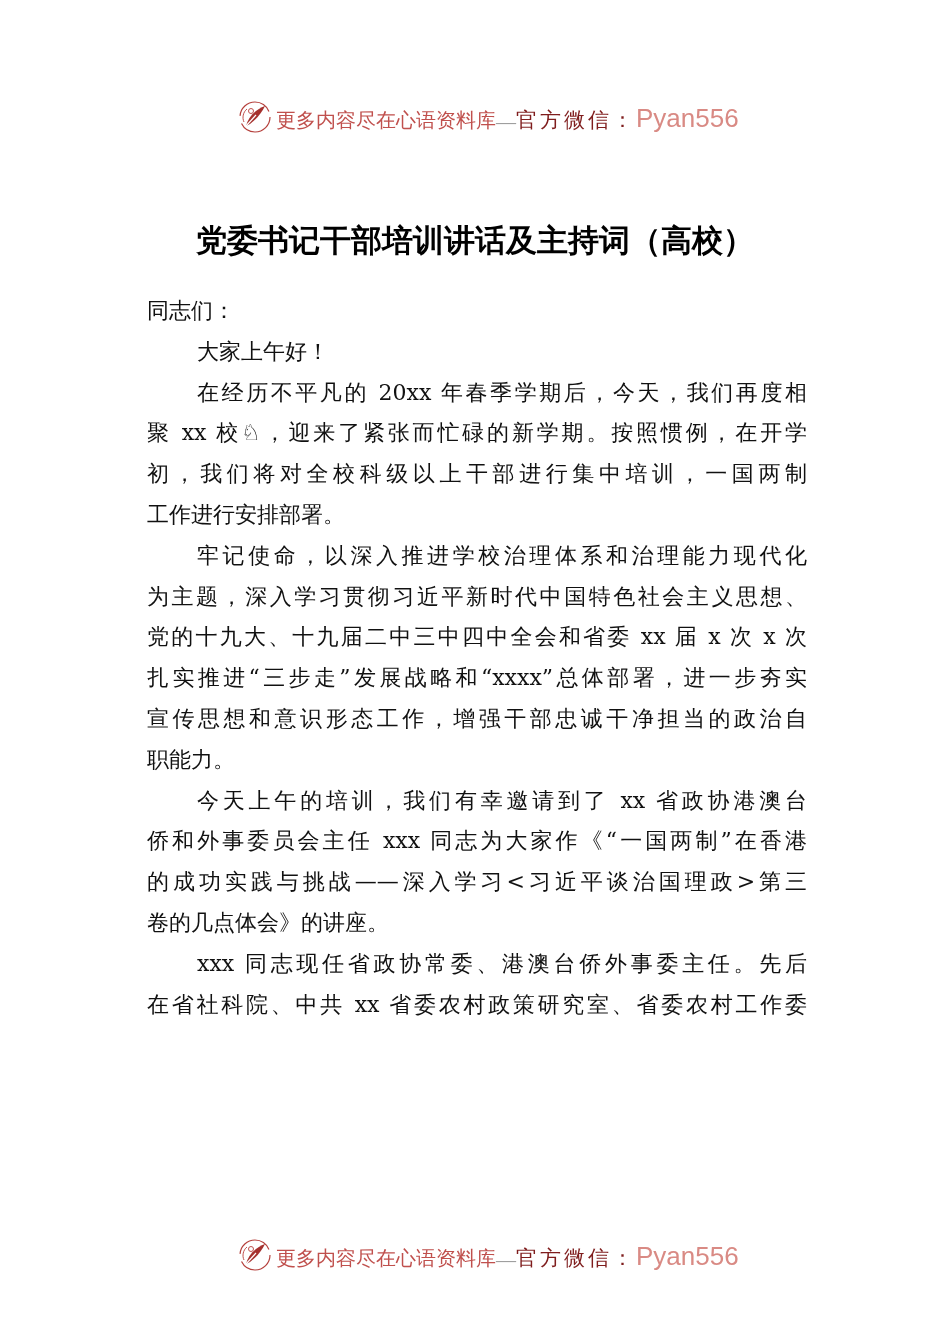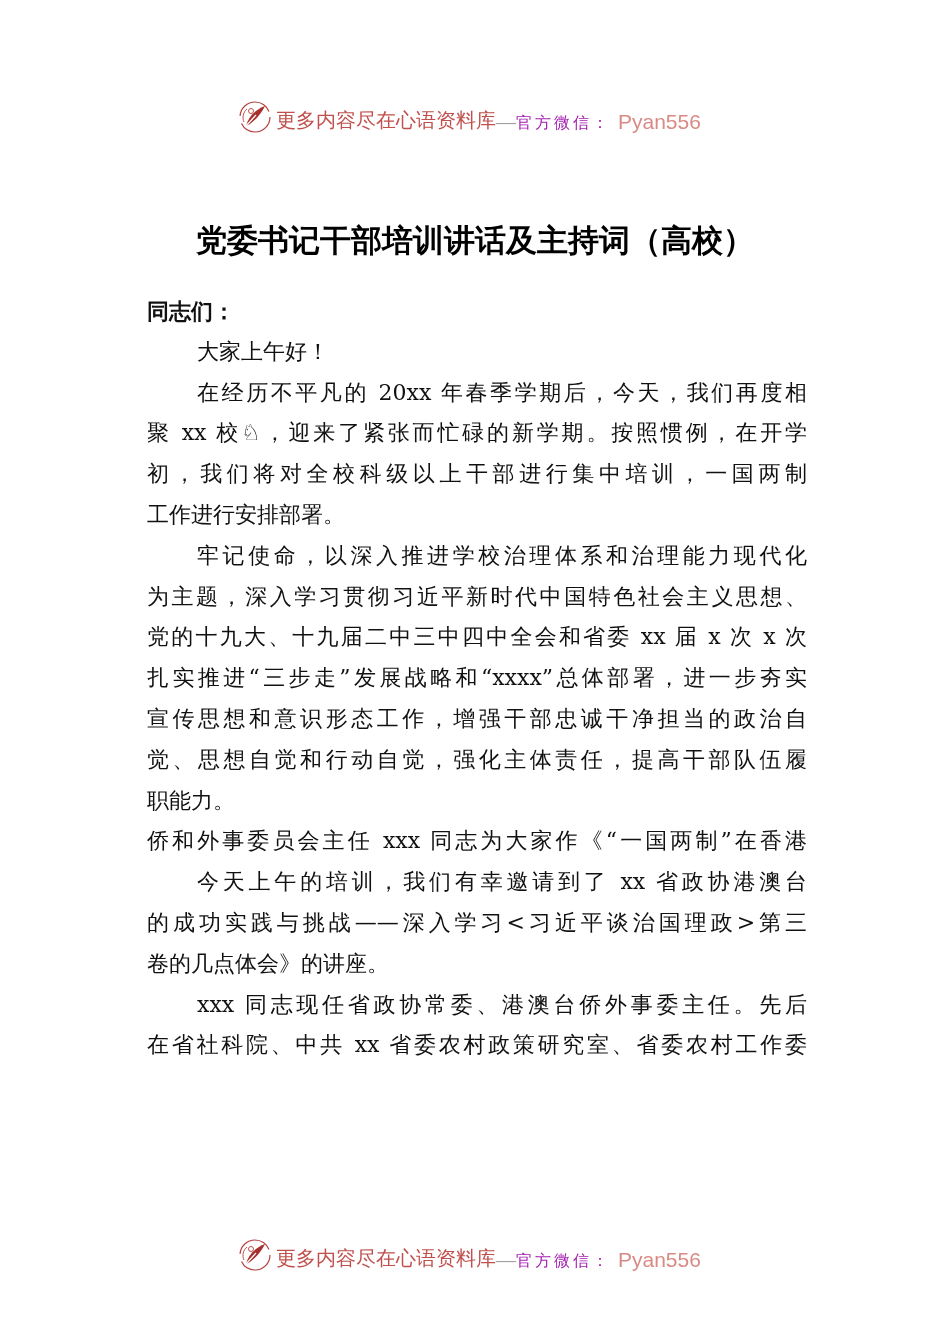--- a/index.html
+++ b/index.html
@@ -37,30 +37,30 @@
       font-family: "Liberation Serif", "DejaVu Serif", serif;
       font-size: 20px;
       letter-spacing: 0px;
     }
     .wm-dash {
       color: #9a9a9a;
       font-size: 20px;
       font-family: "Liberation Serif", serif;
     }
     .wm-gray {
-      color: #a21caf;
+      color: #7f1d1d;
       font-family: "DejaVu Serif", serif;
-      font-size: 16px;
+      font-size: 21px;
       letter-spacing: 3px;
     }
     .wm-id {
       color: #d98a84;
       font-family: "Liberation Sans", "DejaVu Sans", sans-serif;
-      font-size: 21px;
-      margin-left: 7px;
+      font-size: 26px;
+      margin-left: 0;
     }
     .title {
       position: absolute;
       top: 215px;
       left: 0;
       width: 950px;
       text-align: center;
       font-family: "DejaVu Sans", "Liberation Sans", sans-serif;
       font-weight: bold;
       font-size: 31px;
@@ -88,21 +88,20 @@
     .line.last {
       text-align: left;
       text-align-last: left;
     }
     .line.indent {
       padding-left: 50px;
     }
     .salutation {
       text-align: right;
       text-align-last: left;
-      font-weight: bold;
     }
   </style>
 </head>
 <body>
 
 <div class="watermark top">
   <svg class="wm-logo" viewBox="0 0 34 34">
     <circle cx="17" cy="17" r="15" fill="none" stroke="#b5403c" stroke-width="1.2" stroke-dasharray="40 8"></circle>
     <path d="M8 26 C10 18, 16 10, 27 6 C24 12, 20 18, 12 24 Z" fill="#a5302d"></path>
     <path d="M8 26 L18 15" stroke="#fff" stroke-width="1.2"></path>
@@ -127,27 +126,26 @@
     <span class="line">初，我们将对全校科级以上干部进行集中培训，一国两制</span>
     <span class="line last">工作进行安排部署。</span>
   </div>
 
   <div>
     <span class="line indent">牢记使命，以深入推进学校治理体系和治理能力现代化</span>
     <span class="line">为主题，深入学习贯彻习近平新时代中国特色社会主义思想、</span>
     <span class="line">党的十九大、十九届二中三中四中全会和省委 xx 届 x 次 x 次</span>
     <span class="line">扎实推进“三步走”发展战略和“xxxx”总体部署，进一步夯实</span>
     <span class="line">宣传思想和意识形态工作，增强干部忠诚干净担当的政治自</span>
-    <span class="line">觉、思想自觉和行动自觉，强化主体责任，提高干部队伍履</span>
     <span class="line last">职能力。</span>
   </div>
 
   <div>
+    <span class="line indent">今天上午的培训，我们有幸邀请到了 xx 省政协港澳台</span>
     <span class="line">侨和外事委员会主任 xxx 同志为大家作《“一国两制”在香港</span>
-    <span class="line indent">今天上午的培训，我们有幸邀请到了 xx 省政协港澳台</span>
     <span class="line">的成功实践与挑战——深入学习&lt;习近平谈治国理政&gt;第三</span>
     <span class="line last">卷的几点体会》的讲座。</span>
   </div>
 
   <div>
     <span class="line indent">xxx 同志现任省政协常委、港澳台侨外事委主任。先后</span>
     <span class="line">在省社科院、中共 xx 省委农村政策研究室、省委农村工作委</span>
   </div>
 </div>
 

